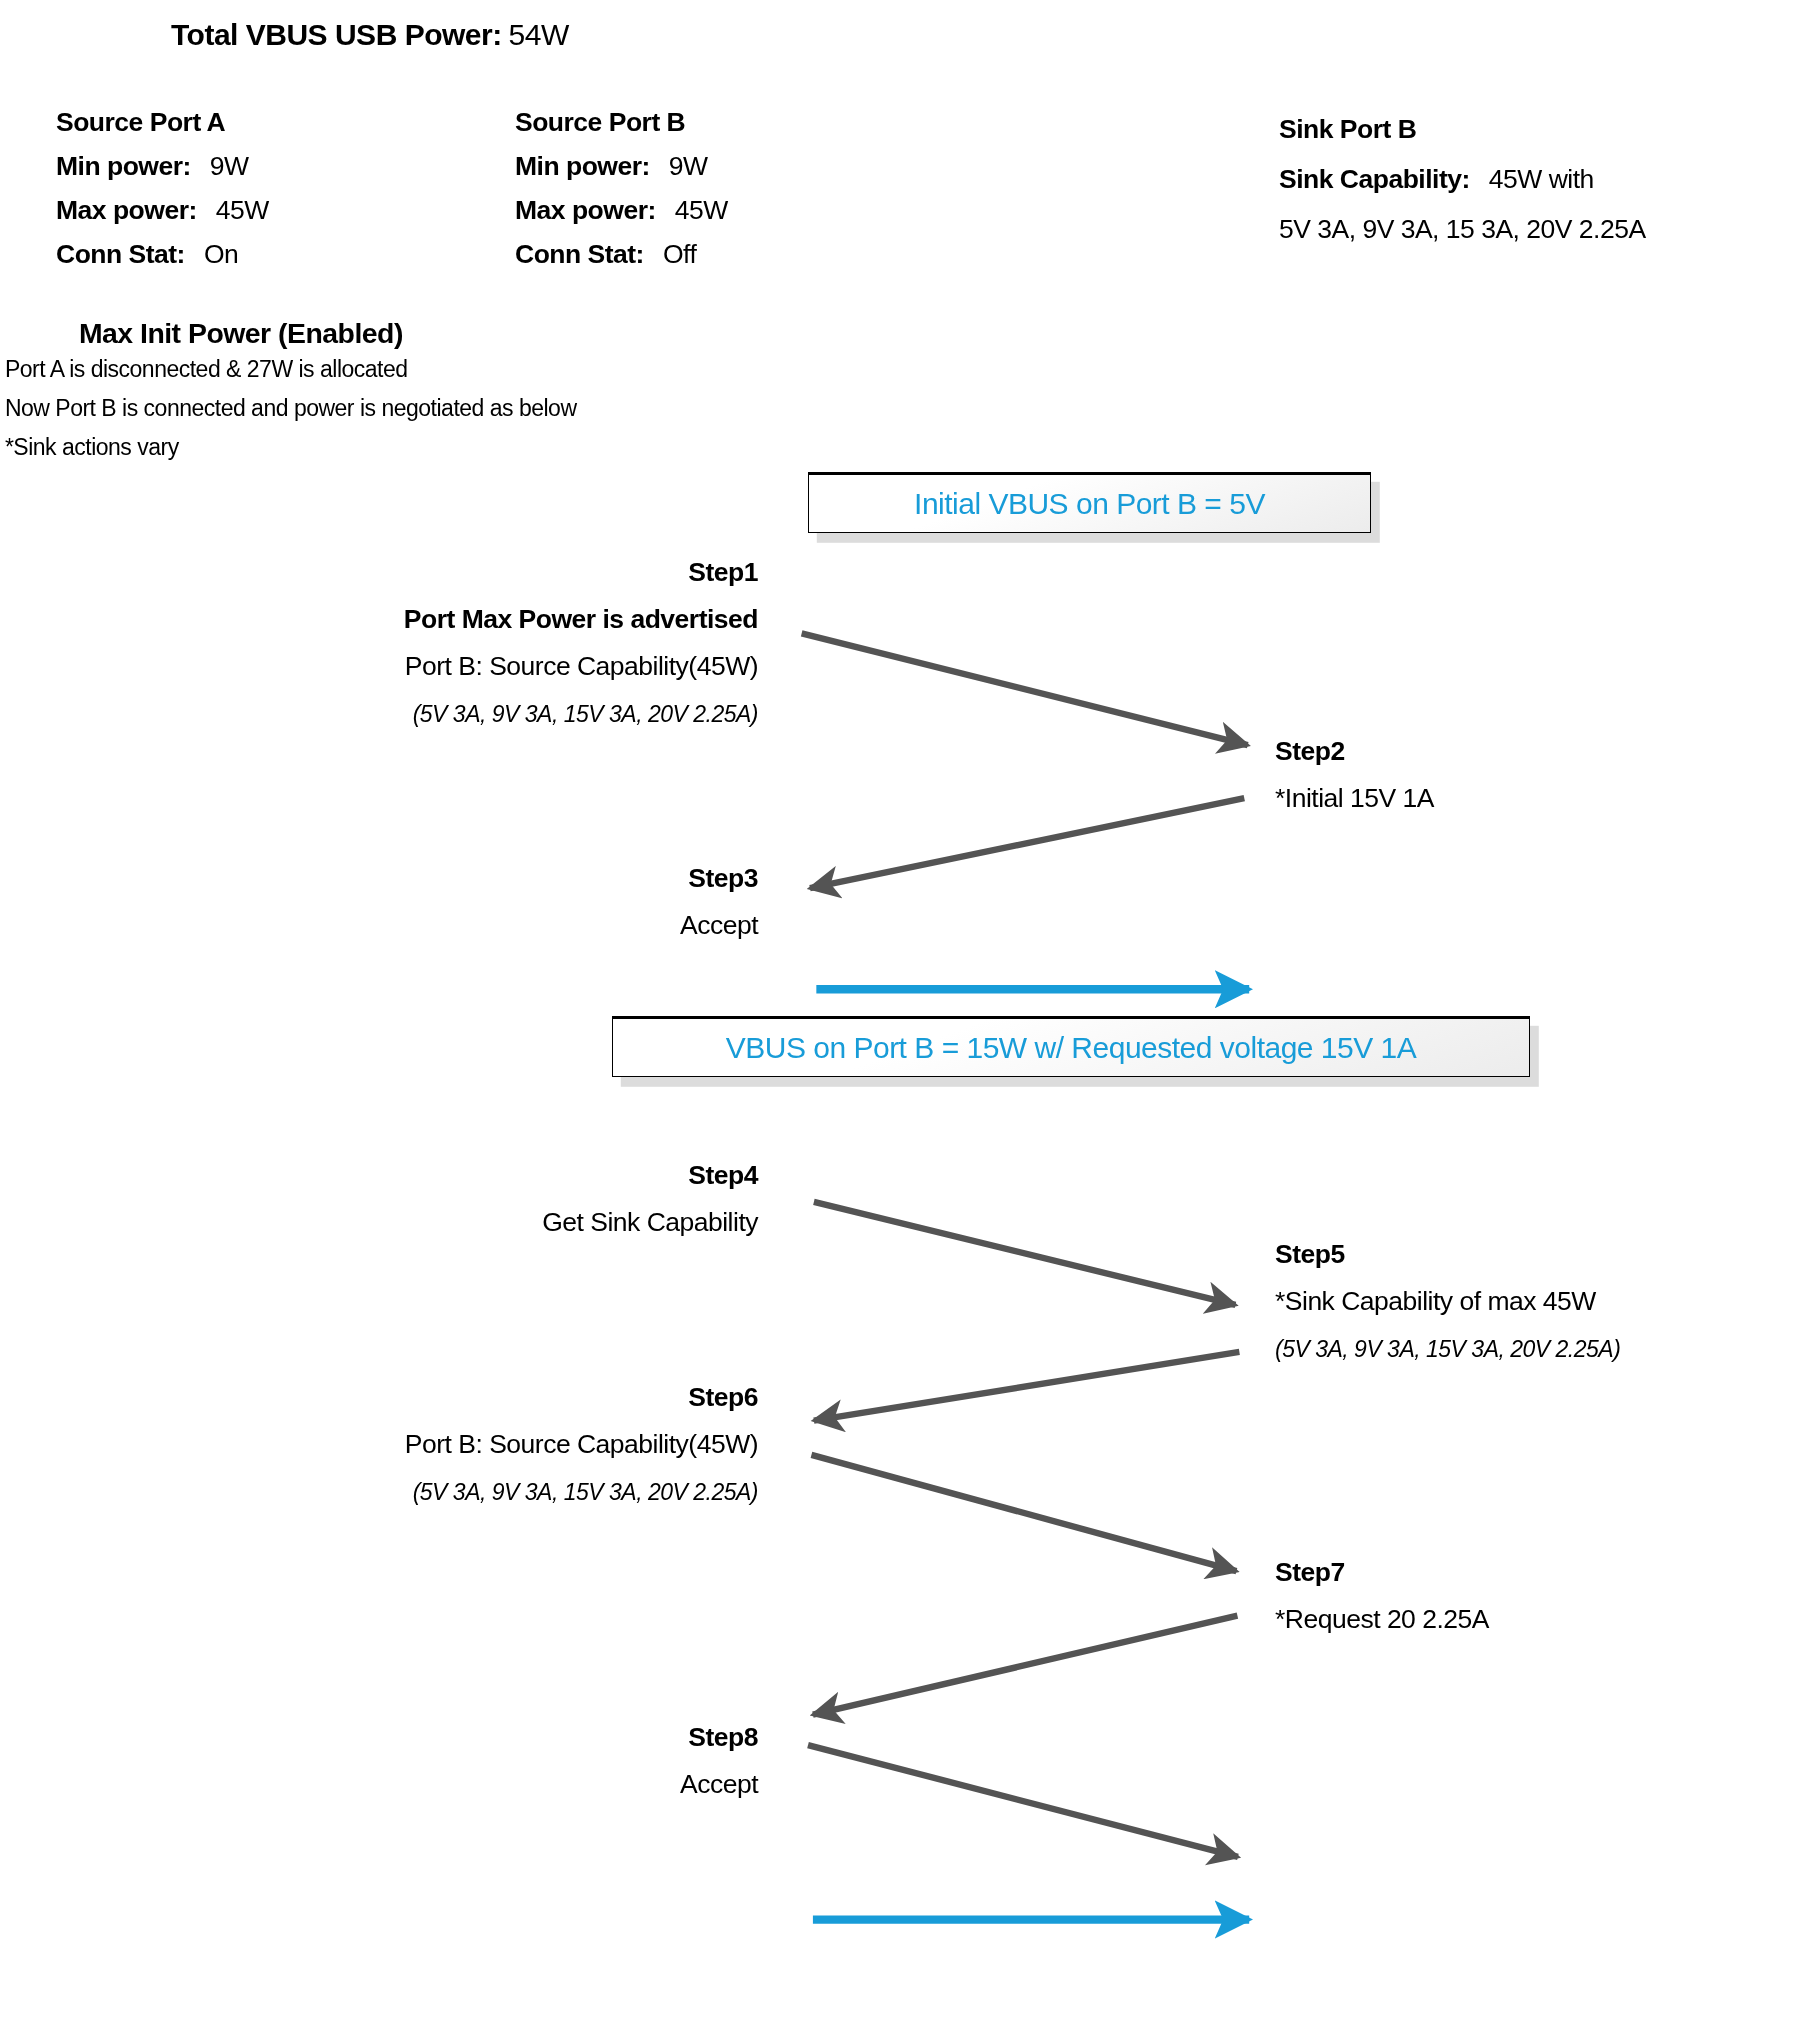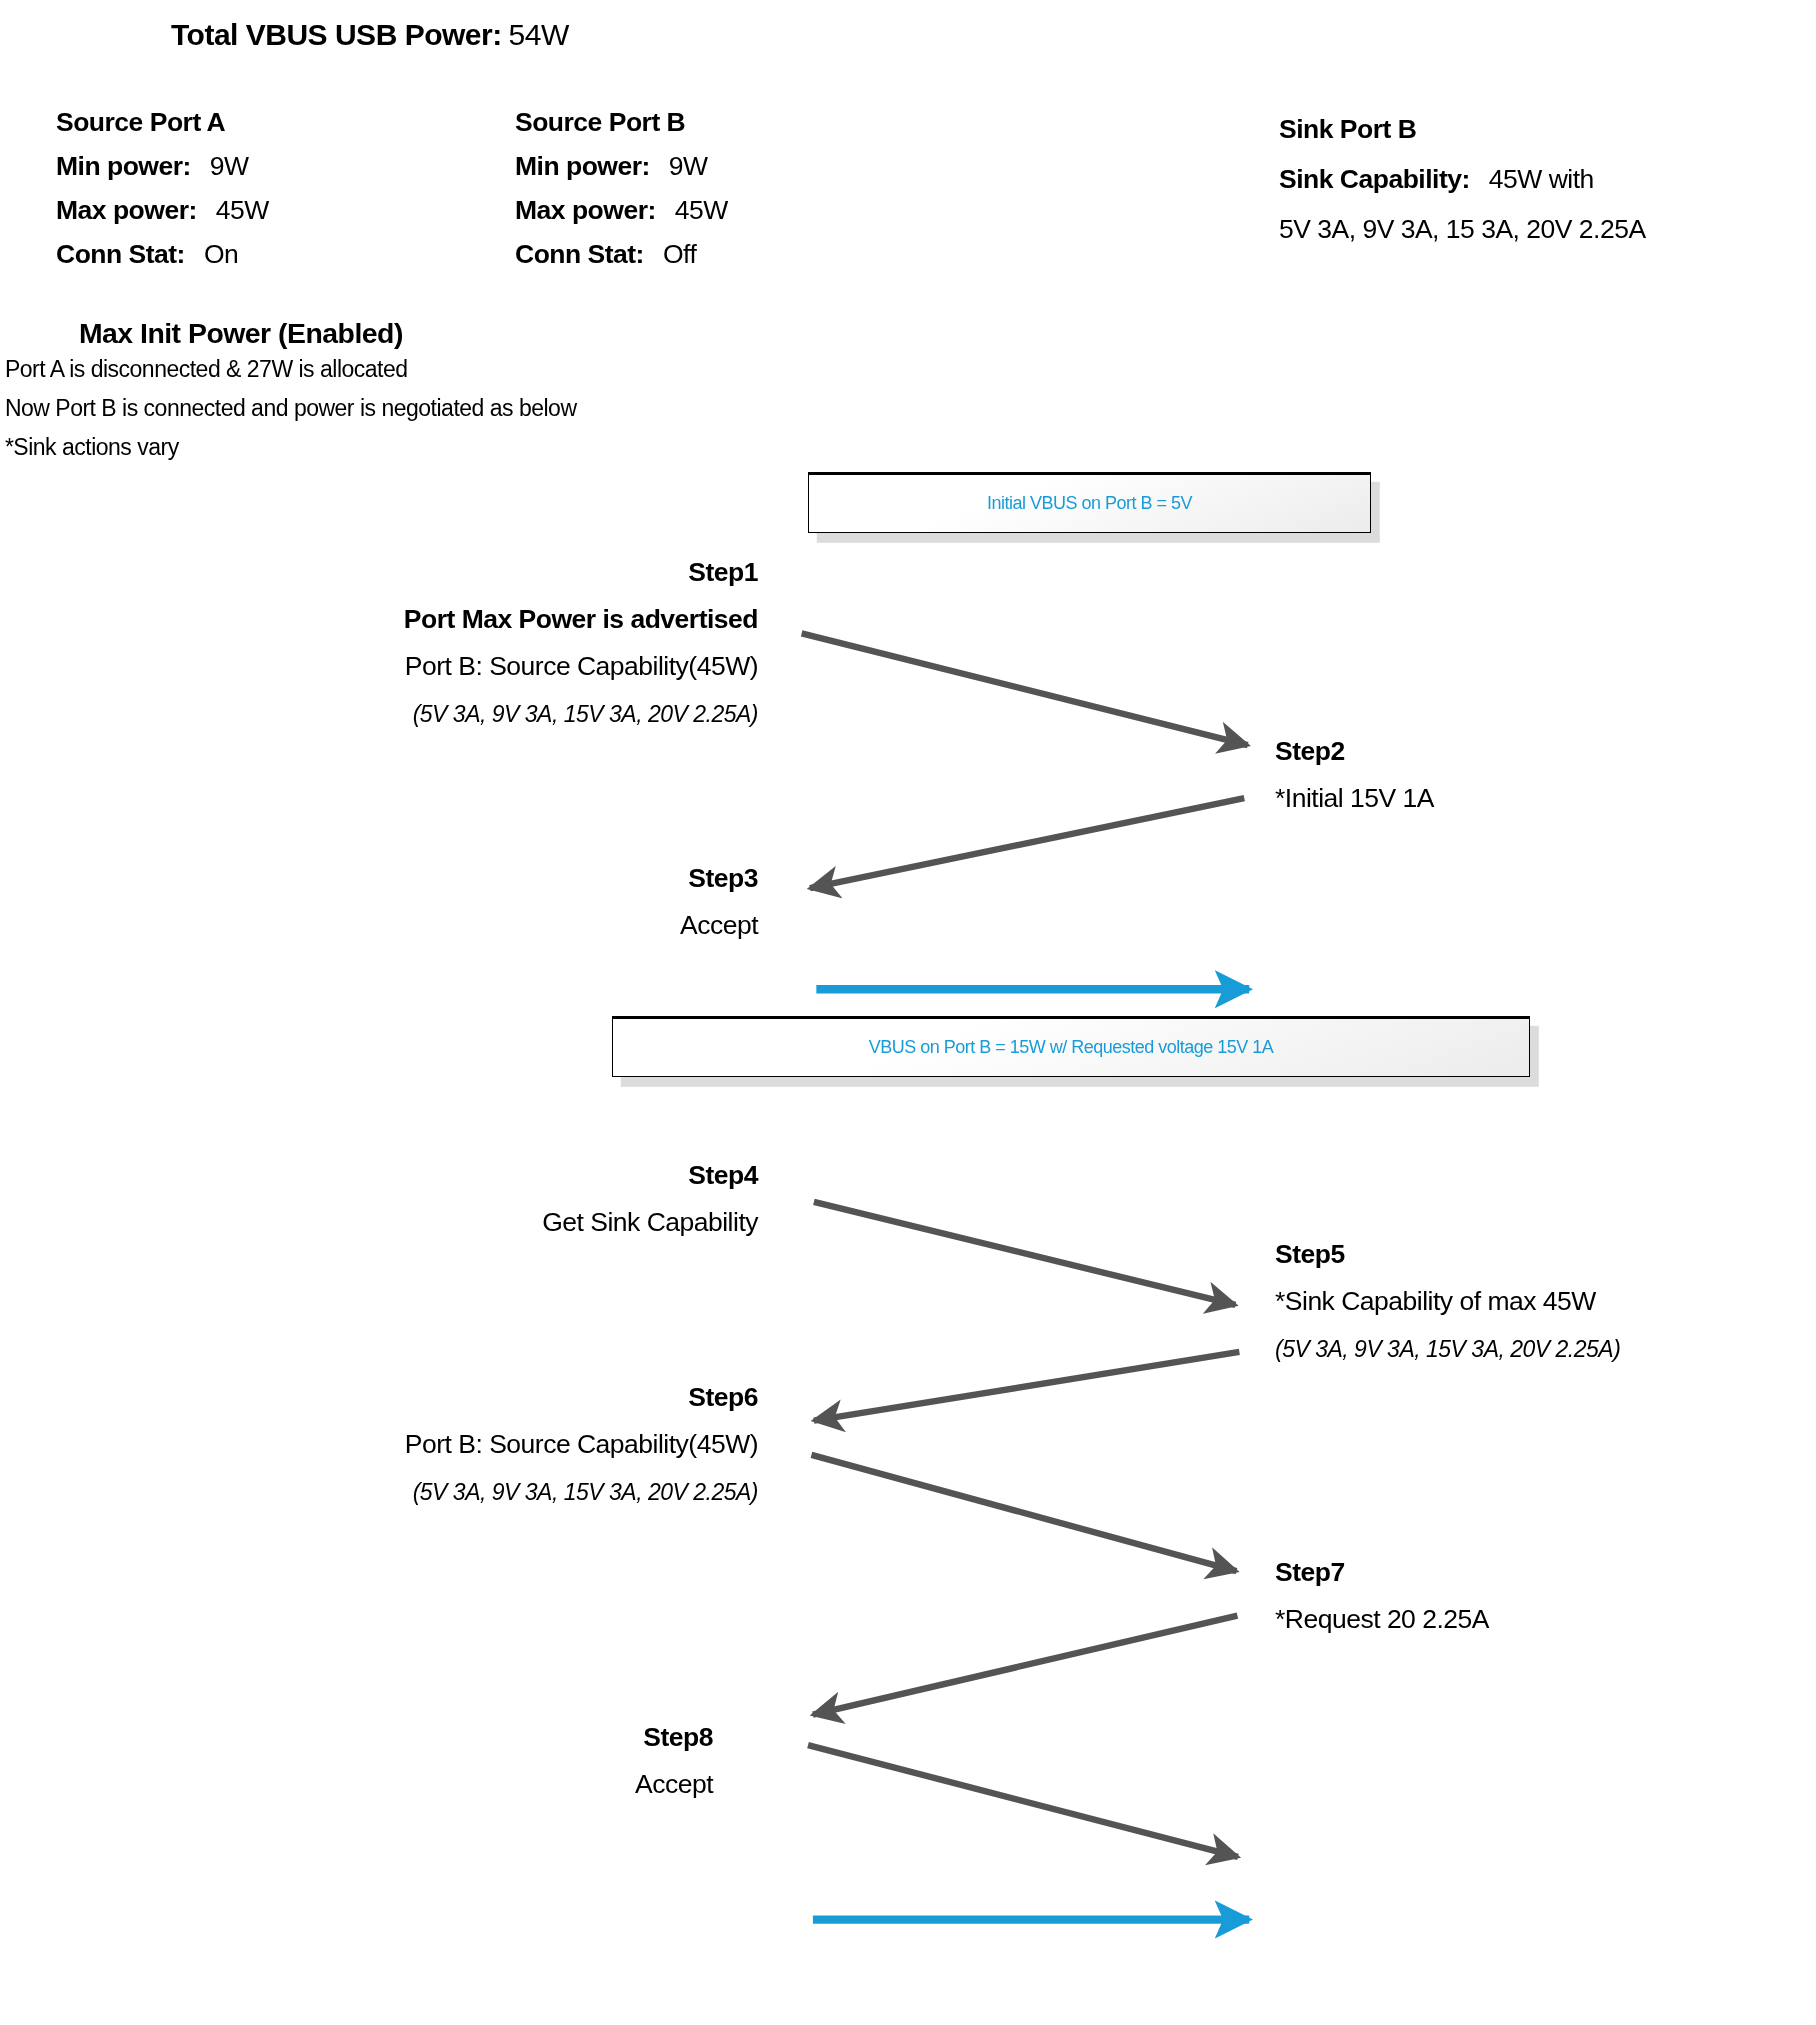--- a/index.html
+++ b/index.html
@@ -24,21 +24,21 @@
   .scenario{position:absolute;left:4.9px;top:316px;width:760px;text-align:left;}
   .scenario .t{font-size:28.4px;font-weight:bold;line-height:34px;margin-left:74px;white-space:nowrap;}
   .scenario .l{font-size:23px;line-height:39px;white-space:nowrap;}
 
   .banner{
     position:absolute;
     border:1.5px solid #000;border-top-width:3.4px;
     background:linear-gradient(160deg,#ffffff 35%,#ececec 100%);
     box-shadow:8.8px 9.8px 0 #dcdcdc;
     display:flex;align-items:center;justify-content:center;
-    font-size:18px;color:#189cd8;white-space:nowrap;
+    font-size:30px;color:#189cd8;white-space:nowrap;
   }
 
   .step{position:absolute;white-space:nowrap;}
   .step.leftcol{text-align:right;}
   .step.rightcol{text-align:left;}
   .step .st{font-size:26.5px;font-weight:bold;line-height:47px;}
   .step .sl{font-size:26.5px;line-height:47px;}
   .step .sl.bold{font-weight:bold;}
   .step .sd{font-size:23px;font-style:italic;line-height:49px;}
   .step .sl:empty,.step .sd:empty{display:none;}
@@ -124,21 +124,21 @@
     <div class="st">Step4</div>
     <div class="sl">Get Sink Capability</div>
   </div>
 
   <div class="step leftcol" style="right:1059px;top:1374px">
     <div class="st">Step6</div>
     <div class="sl">Port B: Source Capability(45W)</div>
     <div class="sd">(5V 3A, 9V 3A, 15V 3A, 20V 2.25A)</div>
   </div>
 
-  <div class="step leftcol" style="right:1104px;top:1714px">
+  <div class="step leftcol" style="right:1059px;top:1714px">
     <div class="st">Step8</div>
     <div class="sl">Accept</div>
   </div>
 
   <div class="step rightcol" style="left:1275px;top:728px">
     <div class="st">Step2</div>
     <div class="sl">*Initial 15V 1A</div>
   </div>
 
   <div class="step rightcol" style="left:1275px;top:1231px">

